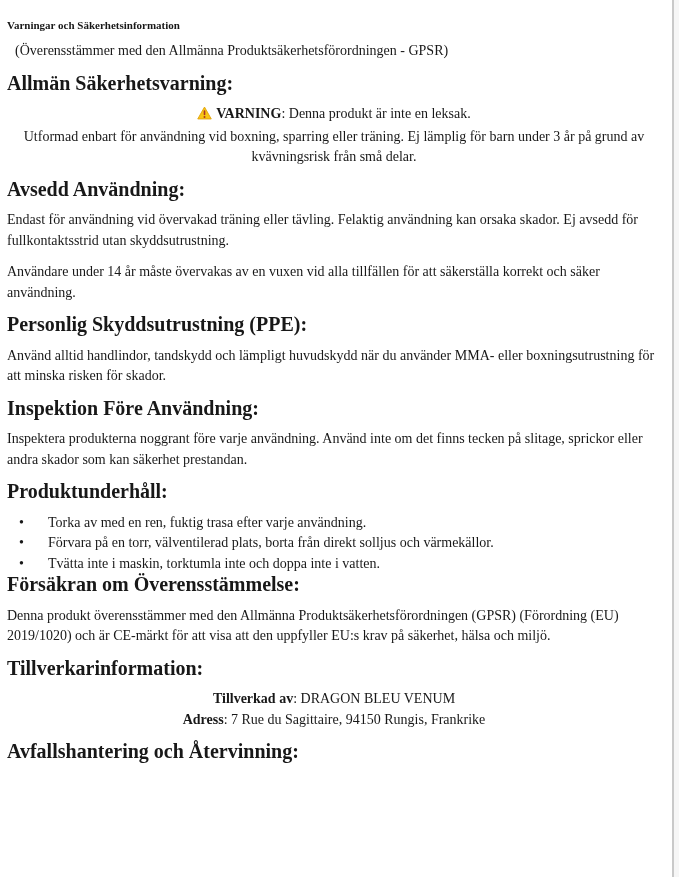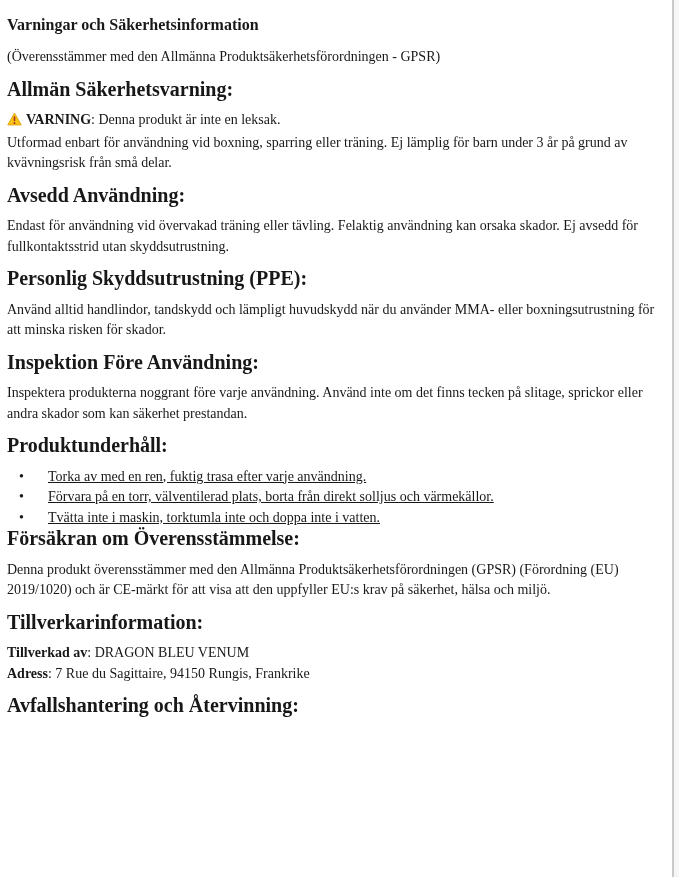--- a/index.html
+++ b/index.html
@@ -34,56 +34,56 @@
   }
   .edge-strip {
     position: absolute;
     top: 0;
     bottom: 0;
     left: 674px;
     right: 0;
     background: #f6f6f6;
   }
   h1.doc-title {
-    font-size: 16px;
+    font-size: 11px;
     line-height: 22px;
     font-weight: bold;
-    margin: 0 0 11px 0;
+    margin: 0 0 5px 0;
   }
   .subtitle {
-    margin: 0 0 11px 0;
+    margin: 0 0 11px 8px;
   }
   h2.sec-heading {
     font-size: 20px;
     line-height: 20.5px;
     font-weight: bold;
     margin: 0 0 11px 0;
   }
   p.para {
     margin: 0 0 11px 0;
   }
   .block {
     margin: 0 0 11px 0;
   }
   .block .line {
     margin: 0;
+    text-align: center;
   }
   .warn-icon {
     display: inline-block;
     vertical-align: -2px;
     margin-right: 4px;
   }
   b.inline-label {
     font-weight: bold;
   }
   ul.bullets {
     list-style: none;
     margin: 0;
     padding: 0;
-    text-decoration: underline;
   }
   ul.bullets li {
     position: relative;
     padding-left: 41px;
     margin: 0;
   }
   ul.bullets li::before {
     content: "\2022";
     position: absolute;
     left: 12px;
@@ -106,20 +106,21 @@
             <path d="M12 1.5 L22.8 20.5 L1.2 20.5 Z" fill="#f8c513" stroke="#e2a411" stroke-width="1.5" stroke-linejoin="round"></path>
             <rect x="10.7" y="6.5" width="2.6" height="8" rx="1.3" fill="#a93226"></rect>
             <circle cx="12" cy="17.3" r="1.6" fill="#a93226"></circle>
           </svg></span><b class="inline-label">VARNING</b><span>: Denna produkt är inte en leksak.</span></div>
     <div class="line">Utformad enbart för användning vid boxning, sparring eller träning. Ej lämplig för barn under 3 år på grund av kvävningsrisk från små delar.</div>
   </div>
 
   <h2 class="sec-heading">Avsedd Användning:</h2>
   <p class="para">Endast för användning vid övervakad träning eller tävling. Felaktig användning kan orsaka skador. Ej avsedd för fullkontaktsstrid utan skyddsutrustning.</p>
 
+  <p class="para">Användare under 14 år måste övervakas av en vuxen vid alla tillfällen för att säkerställa korrekt och säker användning.</p>
 
   <h2 class="sec-heading">Personlig Skyddsutrustning (PPE):</h2>
   <p class="para">Använd alltid handlindor, tandskydd och lämpligt huvudskydd när du använder MMA- eller boxningsutrustning för att minska risken för skador.</p>
 
   <h2 class="sec-heading">Inspektion Före Användning:</h2>
   <p class="para">Inspektera produkterna noggrant före varje användning. Använd inte om det finns tecken på slitage, sprickor eller andra skador som kan säkerhet prestandan.</p>
 
   <h2 class="sec-heading">Produktunderhåll:</h2>
   <ul class="bullets">
     <li>Torka av med en ren, fuktig trasa efter varje användning.</li>

